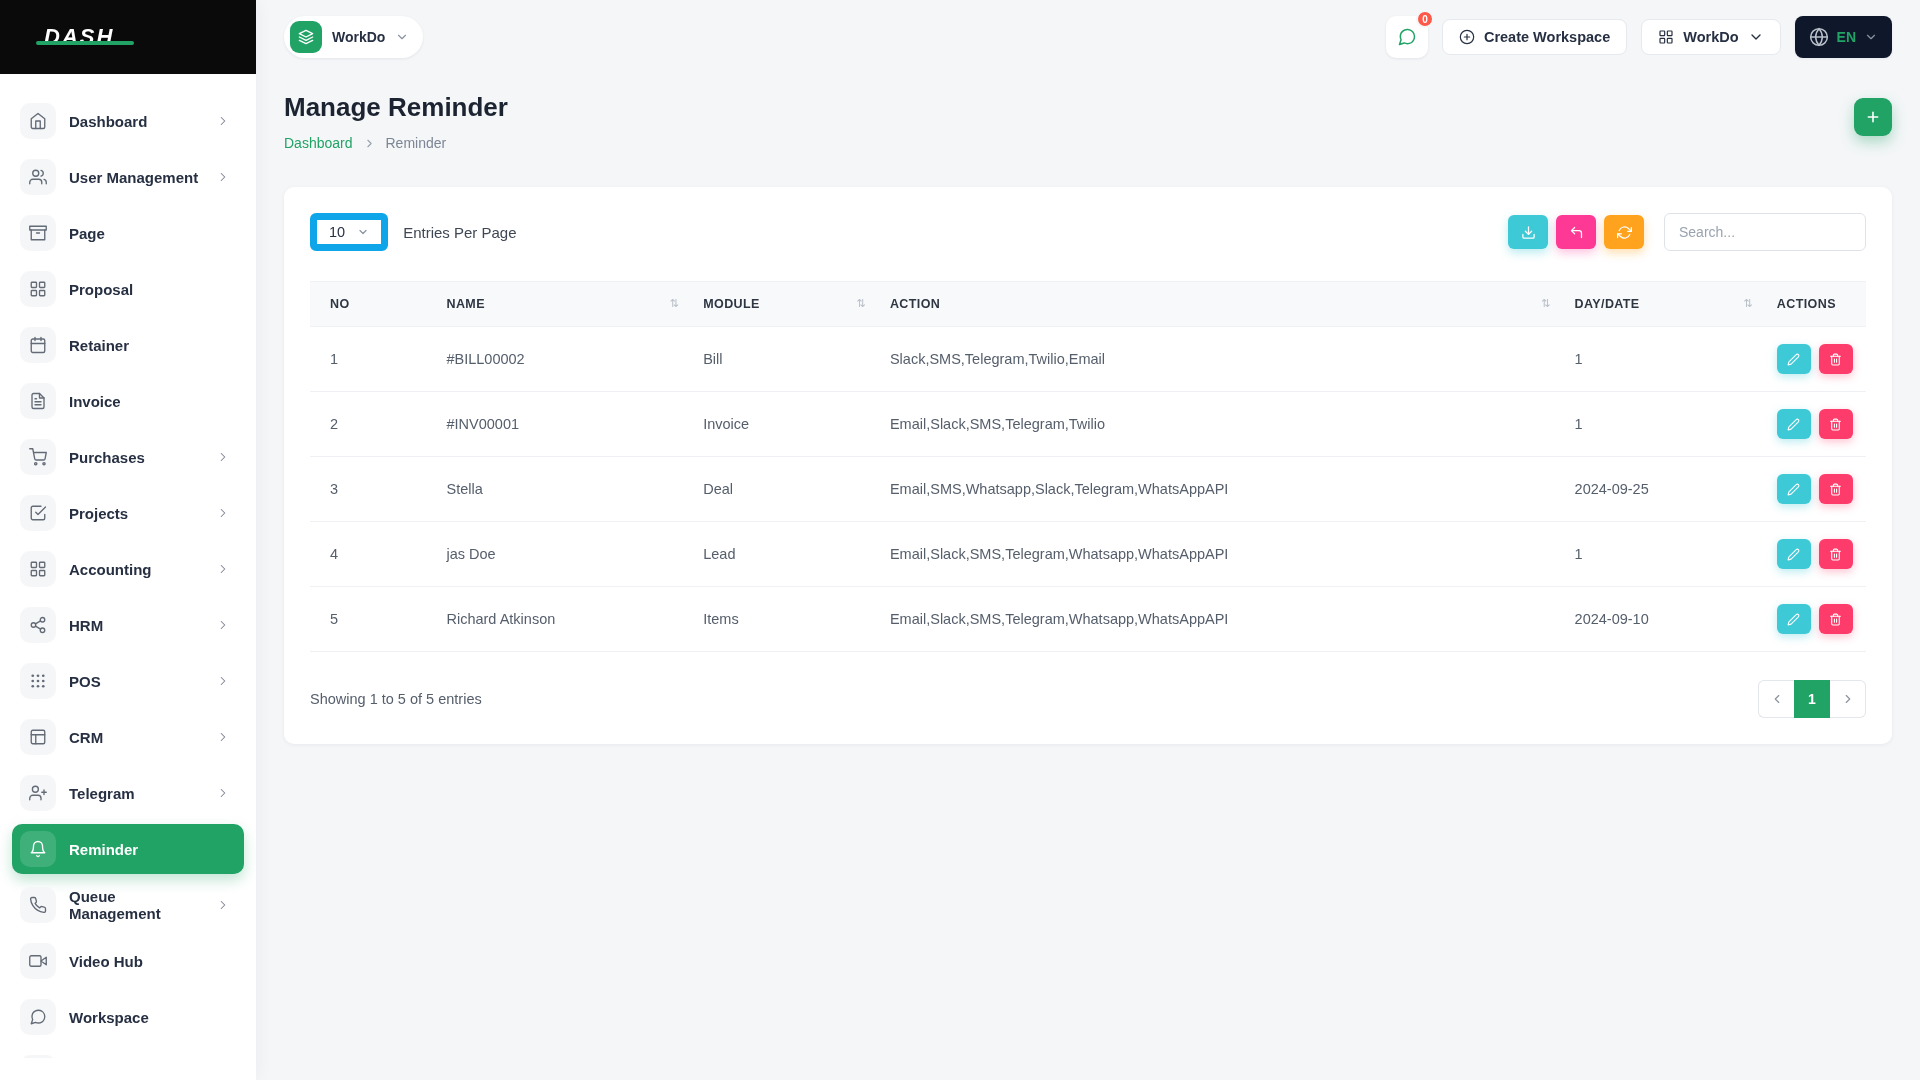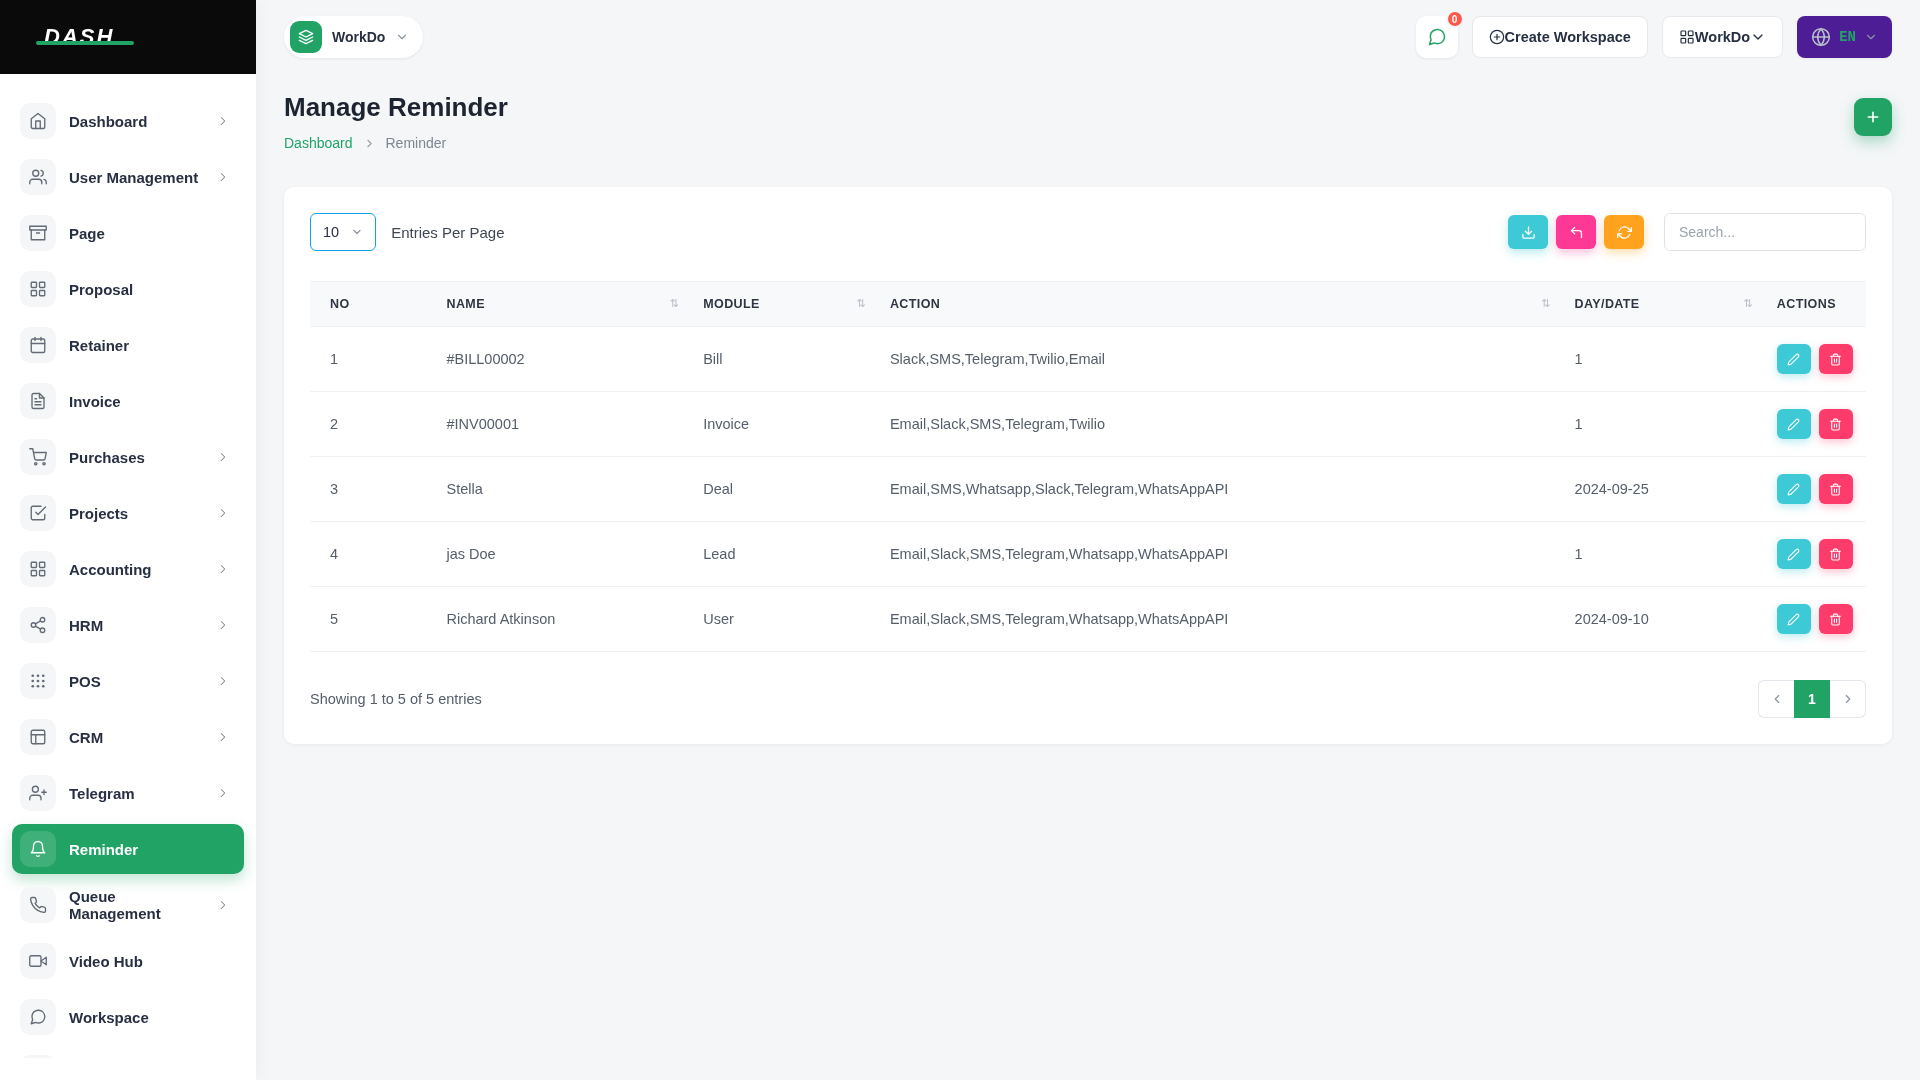--- a/index.html
+++ b/index.html
@@ -39,43 +39,43 @@
   .workspace-pill{display:flex;align-items:center;gap:10px;background:#fff;border:none;border-radius:999px;padding:5px 14px 5px 6px;box-shadow:0 1px 3px rgba(25,35,55,.08);cursor:pointer;font-family:inherit;}
   .pill-avatar{width:32px;height:32px;border-radius:9px;background:var(--primary-green);display:flex;align-items:center;justify-content:center;color:#fff;}
   .pill-avatar svg{width:16px;height:16px;}
   .pill-label{font-size:14px;font-weight:700;color:#273043;}
   .caret{color:#8a93a0;}
   .caret svg{width:14px;height:14px;}
   .topbar-spacer{flex:1;}
   .icon-btn{position:relative;width:42px;height:42px;border-radius:10px;background:#fff;border:none;box-shadow:0 1px 3px rgba(25,35,55,.08);display:flex;align-items:center;justify-content:center;cursor:pointer;color:var(--primary-green);}
   .icon-btn svg{width:20px;height:20px;}
   .badge{position:absolute;top:-6px;right:-6px;min-width:18px;height:18px;border-radius:9px;background:var(--badge-red);color:#fff;font-size:10px;font-weight:700;display:flex;align-items:center;justify-content:center;padding:0 4px;border:2px solid #f4f6f8;}
-  .top-btn{display:flex;align-items:center;background:#fff;border:1px solid #e6e9ee;border-radius:8px;height:42px;padding:0 16px;font-size:14.5px;font-weight:600;color:#273043;cursor:pointer;font-family:inherit;}
+  .top-btn{display:flex;align-items:center;gap:9px;background:#fff;border:1px solid #e6e9ee;border-radius:8px;height:36px;padding:0 16px;font-size:14.5px;font-weight:600;color:#273043;cursor:pointer;font-family:inherit;}
   .top-btn svg{width:16px;height:16px;color:#273043;}
-  .lang-btn{display:flex;align-items:center;gap:8px;background:#4c1d95;border:none;border-radius:8px;height:42px;padding:0 14px;cursor:pointer;box-shadow:0 1px 3px rgba(25,35,55,.06);font-family:Liberation Mono, monospace;justify-content:space-between;}
+  .lang-btn{display:flex;align-items:center;gap:8px;background:#0f172a;border:none;border-radius:8px;height:42px;padding:0 14px;cursor:pointer;box-shadow:0 1px 3px rgba(25,35,55,.06);font-family:Liberation Sans, sans-serif;justify-content:space-between;}
   .globe{color:#b9c0c9;}
   .globe svg{width:20px;height:20px;}
   .lang-code{font-size:14px;font-weight:700;color:var(--primary-green);}
 
   
   .page{padding:14px 28px 0;}
   .page-head{display:flex;align-items:flex-start;justify-content:space-between;}
   .page-title{font-size:26px;font-weight:700;color:#1c2431;margin:4px 0 12px;}
   .breadcrumb{display:flex;align-items:center;gap:10px;font-size:14px;}
   .crumb-link{color:var(--primary-green);text-decoration:none;cursor:pointer;}
   .crumb-sep{color:#98a1ab;}
   .crumb-sep svg{width:13px;height:13px;}
   .crumb-current{color:#7c8694;}
   .add-btn{width:38px;height:38px;border-radius:9px;border:none;background:var(--primary-green);color:#fff;display:flex;align-items:center;justify-content:center;cursor:pointer;box-shadow:0 6px 14px rgba(33,163,102,.35);margin-top:10px;}
   .add-btn svg{width:16px;height:16px;}
 
   
   .card{margin-top:36px;background:#fff;border-radius:10px;box-shadow:0 1px 4px rgba(25,35,55,.06);padding:26px;}
   .toolbar{display:flex;align-items:center;}
-  .entries-select{display:flex;align-items:center;gap:12px;border:1px solid #0ea5e9;border-radius:6px;height:38px;padding:0 12px;font-size:14.5px;color:#273043;background:#fff;cursor:pointer;font-family:inherit;}
+  .entries-select{display:flex;align-items:center;gap:12px;border:7px solid #0ea5e9;border-radius:6px;height:38px;padding:0 12px;font-size:14.5px;color:#273043;background:#fff;cursor:pointer;font-family:inherit;}
   .entries-select .caret svg{width:12px;height:12px;}
   .entries-label{margin-left:15px;font-size:15px;color:#3f4754;}
   .toolbar-right{margin-left:auto;display:flex;align-items:center;gap:8px;}
   .tool-btn{width:40px;height:34px;border-radius:6px;border:none;display:flex;align-items:center;justify-content:center;color:#fff;cursor:pointer;}
   .tool-btn svg{width:15px;height:15px;}
   .tool-btn.download{background:var(--cyan);box-shadow:0 4px 10px rgba(62,201,214,.35);}
   .tool-btn.undo{background:var(--pink);box-shadow:0 4px 10px rgba(253,57,149,.3);}
   .tool-btn.refresh{background:var(--orange);box-shadow:0 4px 10px rgba(255,162,29,.35);}
   .search-input{width:202px;height:38px;border:1px solid #dfe3e8;border-radius:6px;padding:0 14px;font-size:14px;color:#273043;margin-left:12px;background:#fff;font-family:inherit;outline:none;}
   .search-input::placeholder{color:#9aa3ae;}
@@ -595,21 +595,21 @@
                       <path d="M14 11v6"></path>
                     </svg>
         </button>
       </div>
     </td>
   </tr>
 
   <tr>
     <td>5</td>
     <td>Richard Atkinson</td>
-    <td>User</td>
+    <td>Items</td>
     <td>Email,Slack,SMS,Telegram,Whatsapp,WhatsAppAPI</td>
     <td>2024-09-10</td>
     <td>
       <div class="row-actions">
         <button class="act-btn edit">
           <svg viewBox="0 0 24 24" fill="none" stroke="currentColor" stroke-width="2" stroke-linecap="round" stroke-linejoin="round">
                       <path d="M17 3a2.83 2.83 0 1 1 4 4L7.5 20.5 2 22l1.5-5.5L17 3z"></path>
                     </svg>
         </button>
         <button class="act-btn del">

